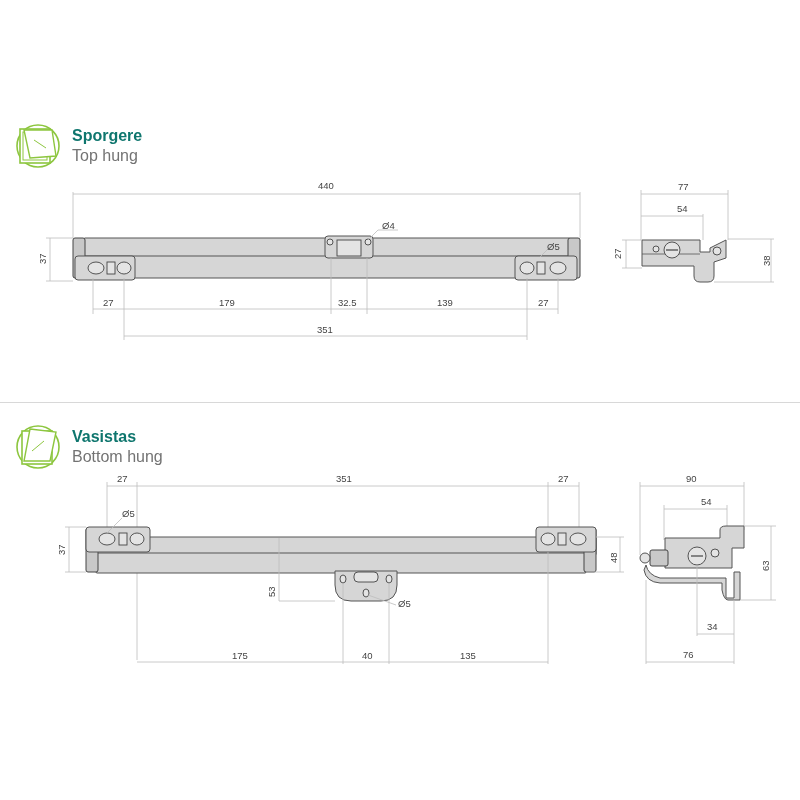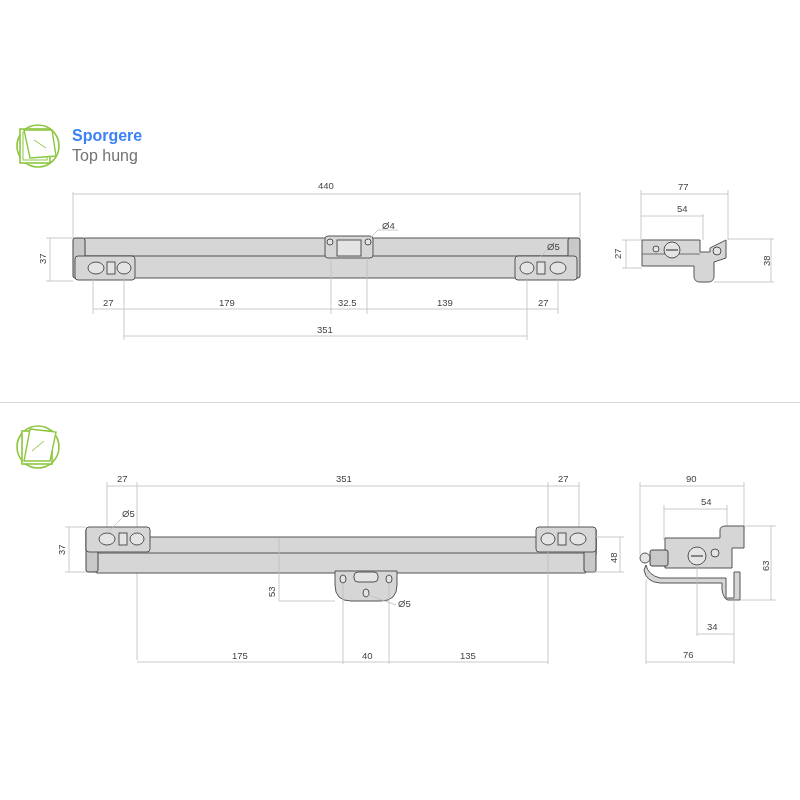--- a/index.html
+++ b/index.html
@@ -1,20 +1,20 @@
 <!DOCTYPE html>
 <html><head>
 <meta charset="utf-8">
 <style>
   html,body{margin:0;padding:0;background:#ffffff;}
   body{width:800px;height:800px;position:relative;overflow:hidden;font-family:"Liberation Sans",sans-serif;}
   .section-head{position:absolute;left:14px;display:flex;align-items:center;gap:10px;}
   .logo{width:48px;height:48px;}
   .titles{display:flex;flex-direction:column;line-height:1.25;}
-  .title-main{font-size:16px;font-weight:bold;color:#3b82f6;}
+  .title-main{font-size:16px;font-weight:bold;color:#0f766e;}
   .title-sub{font-size:16px;color:#737373;}
   .divider{position:absolute;left:0;top:402px;width:800px;height:1px;background:#d8d8d8;}
   svg.draw{position:absolute;left:0;top:0;}
   .dim{font-family:"Liberation Sans",sans-serif;font-size:9.5px;fill:#444;}
   .dl{stroke:#bdbdbd;stroke-width:0.8;fill:none;}
   .part{fill:#d6d6d6;stroke:#555;stroke-width:1;}
   .part-dark{fill:#c8c8c8;stroke:#444;stroke-width:1;}
   .hole{fill:#e4e4e4;stroke:#444;stroke-width:0.9;}
 </style>
 </head>
@@ -34,20 +34,24 @@
   </div>
 </div>
 
 <div class="section-head" style="top:423px;">
   <svg class="logo" viewBox="0 0 48 48">
     <circle cx="24" cy="24" r="21" fill="none" stroke="#8dc63f" stroke-width="1.6"></circle>
     <rect x="8" y="8" width="30" height="33" fill="#fff" stroke="#8dc63f" stroke-width="1.6"></rect>
     <polygon points="16,6 42,9 36,38 10,38" fill="#fff" stroke="#8dc63f" stroke-width="1.4"></polygon>
     <line x1="18" y1="28" x2="30" y2="18" stroke="#8dc63f" stroke-width="1"></line>
   </svg>
+  <div class="titles">
+    <span class="title-main">Vasistas</span>
+    <span class="title-sub">Bottom hung</span>
+  </div>
 </div>
 
 <div class="divider"></div>
 
 <svg class="draw" width="800" height="800" viewBox="0 0 800 800">
 
   <g>
 
     <line class="dl" x1="73" y1="192" x2="73" y2="238"></line>
     <line class="dl" x1="580" y1="192" x2="580" y2="238"></line>

